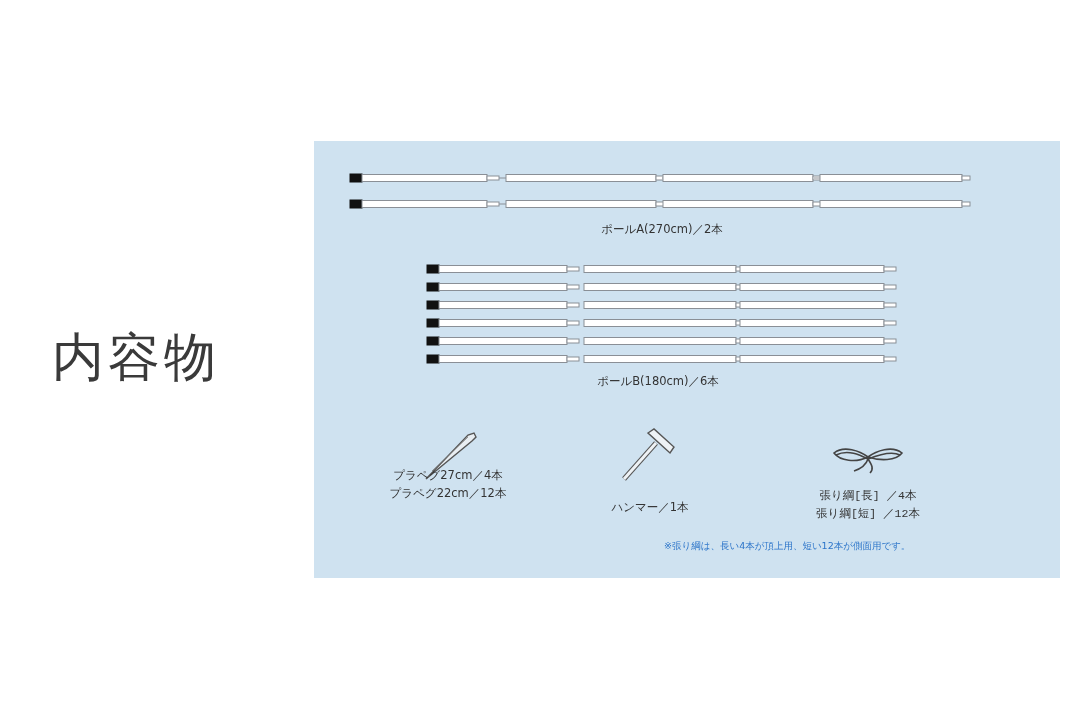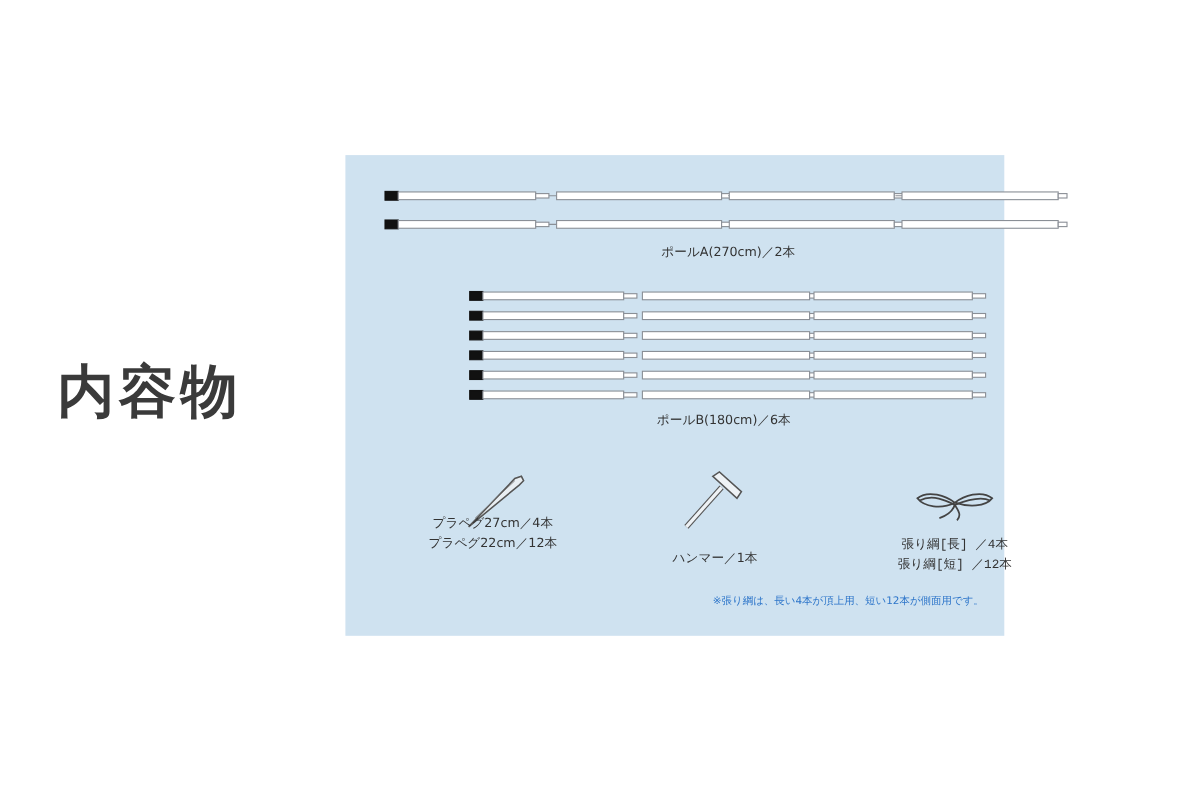--- a/index.html
+++ b/index.html
@@ -2,33 +2,33 @@
 <html><head>
 <meta charset="utf-8">
 <style>
   html, body { margin:0; padding:0; }
   body {
     width:1080px; height:720px; background:#ffffff; position:relative; overflow:hidden;
     font-family:"DejaVu Sans", "Liberation Sans", sans-serif;
   }
   .heading {
     position:absolute; left:52px; top:331px;
-    font-size:52px; font-weight:bold; color:#3a3a3a; letter-spacing:4px; line-height:1;
+    font-size:52px; font-weight:normal; color:#3a3a3a; letter-spacing:4px; line-height:1;
   }
   .panel {
-    position:absolute; left:314px; top:141px; width:599px; height:437px;
+    position:absolute; left:314px; top:141px; width:746px; height:437px;
     background:#cfe2f0;
   }
   .pole-svg { position:absolute; left:0; top:0; }
   .label {
     position:absolute; font-size:11.5px; color:#333; white-space:nowrap; text-align:center;
     transform:translateX(-50%); line-height:1.55;
   }
   .note {
-    position:absolute; left:334px; top:399px; font-size:9.5px; color:#2b74c9;
+    position:absolute; left:350px; top:399px; font-size:9.5px; color:#2b74c9;
     white-space:nowrap;
   }
   .item-icon { position:absolute; }
 </style>
 </head>
 <body>
 
 <div class="heading">内容物</div>
 
 <div class="panel">

